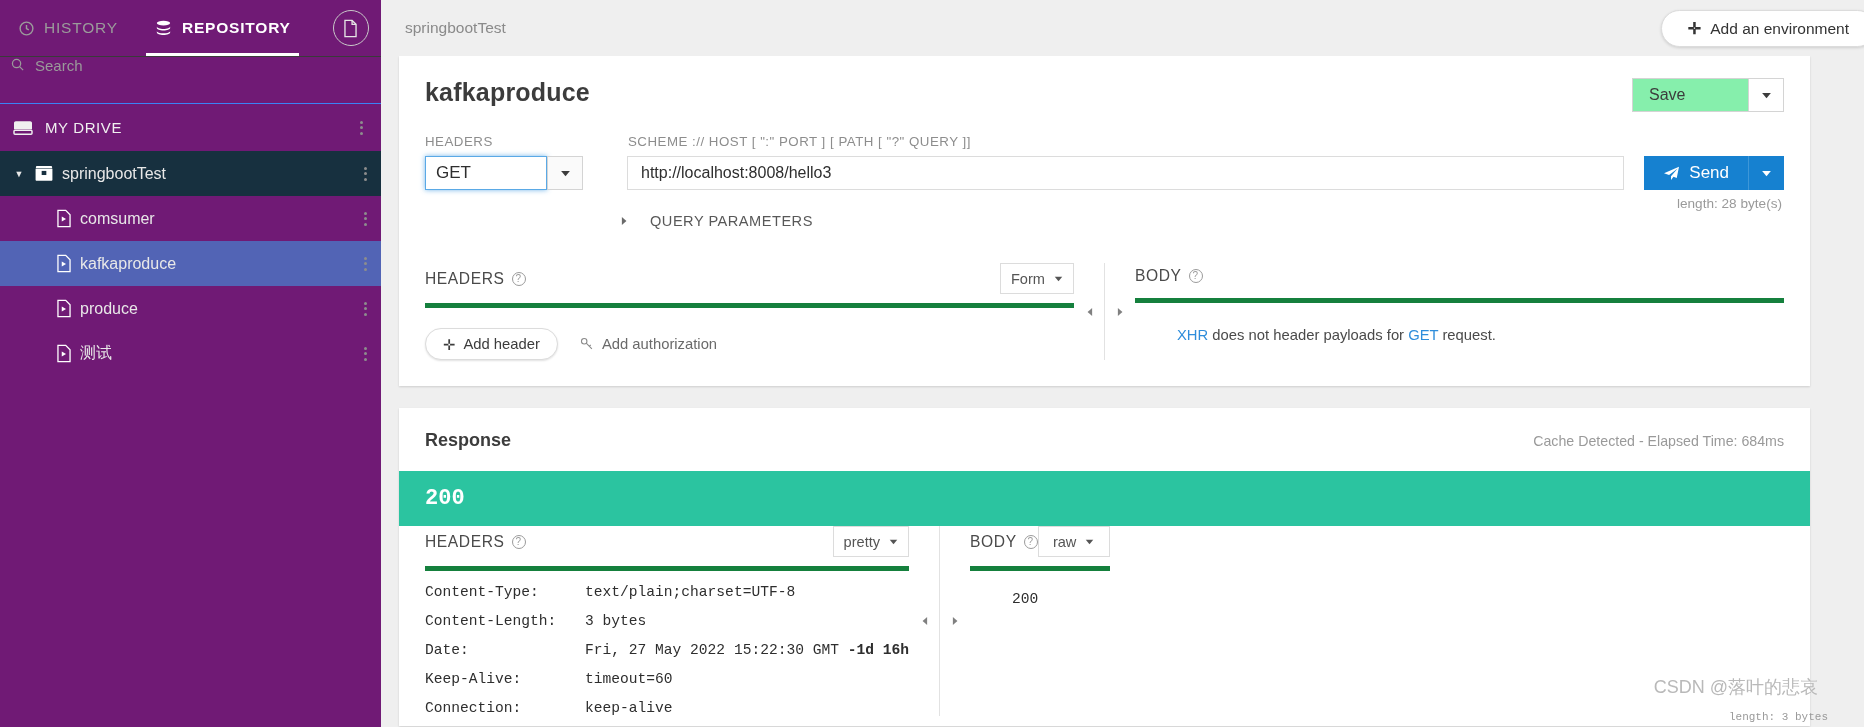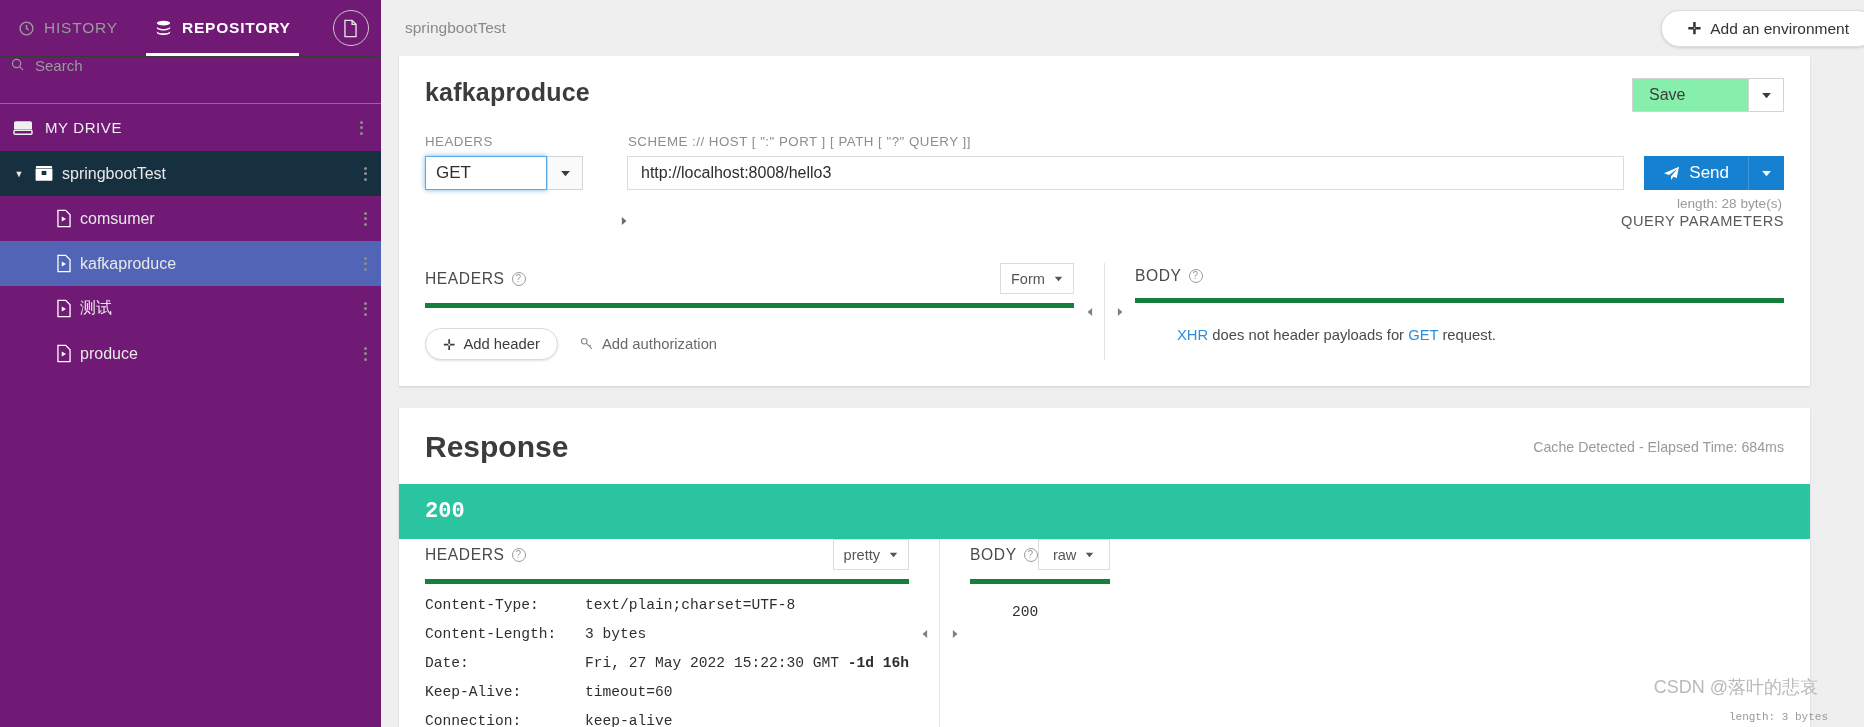--- a/index.html
+++ b/index.html
@@ -167,23 +167,23 @@
     width: 36px; height: 34px; background: #1681d0; color: #fff;
     border-left: 1px solid #3d97d8;
     display: flex; align-items: center; justify-content: center; cursor: pointer;
   }
 
   .len-line {
     text-align: right; font-size: 13.6px; color: #9a9a9a;
     margin-top: 6px; padding-right: 2px;
   }
   .qp-row {
-    display: flex; align-items: center; gap: 3px;
+    display: flex; align-items: center; gap: 22px;
     margin-top: 2px; padding-left: 196px;
-    font-size: 14.6px; color: #585858; letter-spacing: .5px; cursor: pointer; justify-content: space-between;
+    font-size: 14.6px; color: #585858; letter-spacing: .5px; cursor: pointer;
   }
 
   .split { display: flex; margin-top: 34px; }
   .split .left { flex: 1 1 0; min-width: 0; padding-right: 0; }
   .split .right { flex: 1 1 0; min-width: 0; }
   .divider { width: 1px; background: #e2e2e2; margin: 0 0px; align-self: stretch; }
   .arrows { display: flex; align-items: center; gap: 0; }
   .arrow-btn {
     width: 30px; height: 30px; display: flex; align-items: center;
     justify-content: center; color: #808080; font-size: 11px; cursor: pointer;
@@ -222,21 +222,21 @@
     padding-top: 24px; font-size: 14.8px; color: #4a4a4a; padding-left: 42px;
   }
   .body-note a { color: #2e8ddb; text-decoration: none; }
 
   
   .card.response { padding: 0; }
   .resp-head {
     display: flex; align-items: center;
     padding: 22px 26px 20px 26px;
   }
-  .resp-title { font-size: 30px; font-weight: bold; color: #3c3c3c; }
+  .resp-title { font-size: 18px; font-weight: bold; color: #3c3c3c; }
   .resp-meta { margin-left: auto; font-size: 14.2px; color: #9a9a9a; }
   .status-bar {
     background: #2bc4a0; color: #fff;
     padding: 15px 26px; font-size: 22px;
     font-family: "Liberation Mono", monospace; font-weight: bold;
   }
   .resp-split { display: flex; padding: 0 26px 10px 26px; }
   .kv { display: flex; font-family: "Liberation Mono", monospace; font-size: 14.6px; color: #2e2e2e; margin-top: 13px; }
   .kv .k { width: 160px; flex: 0 0 160px; }
   .kv .v { white-space: nowrap; }
@@ -369,37 +369,37 @@
     </div>
 
     <div class="tree-row">
       <span class="indent"></span>
       <span>
         <svg width="16" height="19" viewBox="0 0 18 22" fill="none" stroke="#ffffff" stroke-width="1.5">
           <path d="M2 1.6h9l5 5v13.8H2z"></path>
             <path d="M6.4 8.6l5 3-5 3z" fill="#ffffff" stroke="none"></path>
         </svg>
       </span>
-      <span class="name">测试</span>
+      <span class="name">produce</span>
       <span class="kebab">
           <i></i>
           <i></i>
           <i></i>
         </span>
     </div>
 
     <div class="tree-row">
       <span class="indent"></span>
       <span>
         <svg width="16" height="19" viewBox="0 0 18 22" fill="none" stroke="#ffffff" stroke-width="1.5">
           <path d="M2 1.6h9l5 5v13.8H2z"></path>
             <path d="M6.4 8.6l5 3-5 3z" fill="#ffffff" stroke="none"></path>
         </svg>
       </span>
-      <span class="name">produce</span>
+      <span class="name">测试</span>
       <span class="kebab">
           <i></i>
           <i></i>
           <i></i>
         </span>
     </div>
   </aside>
 
   <section class="main">
 

